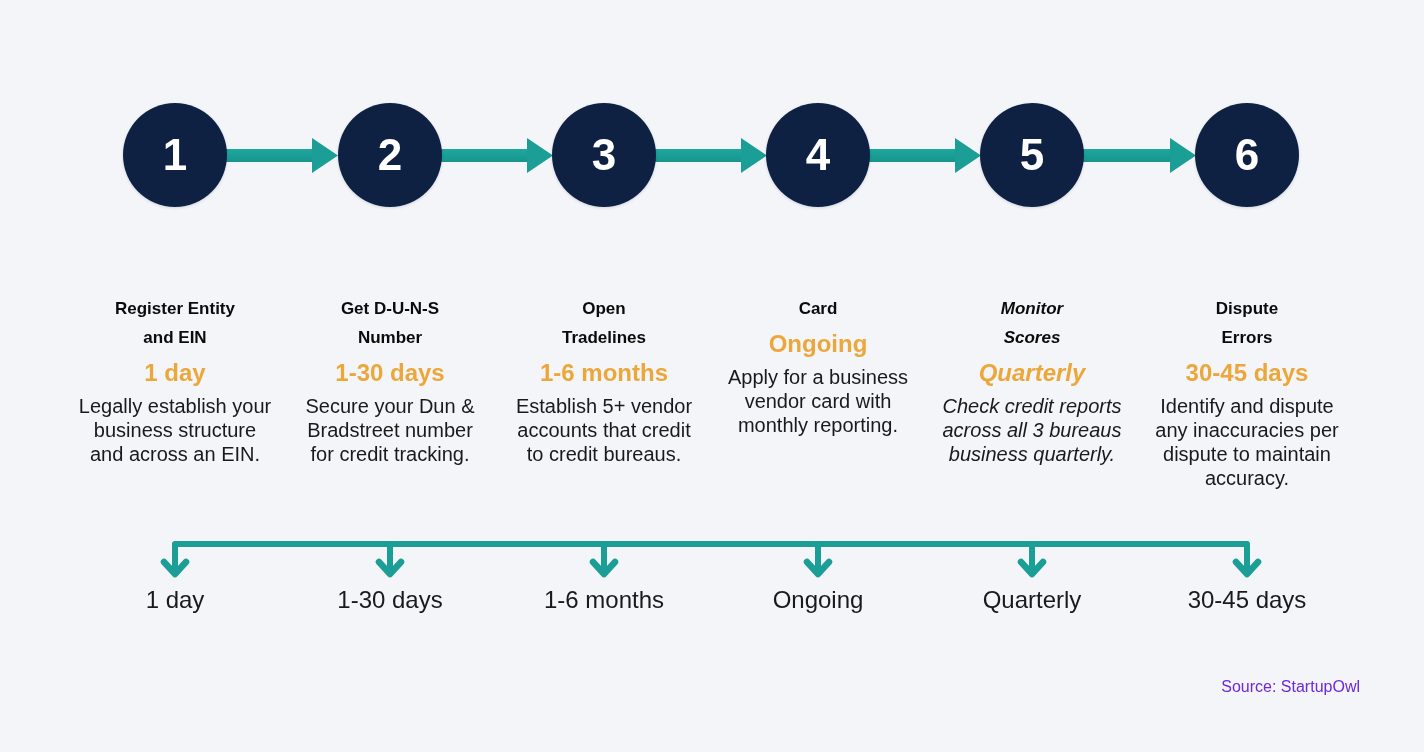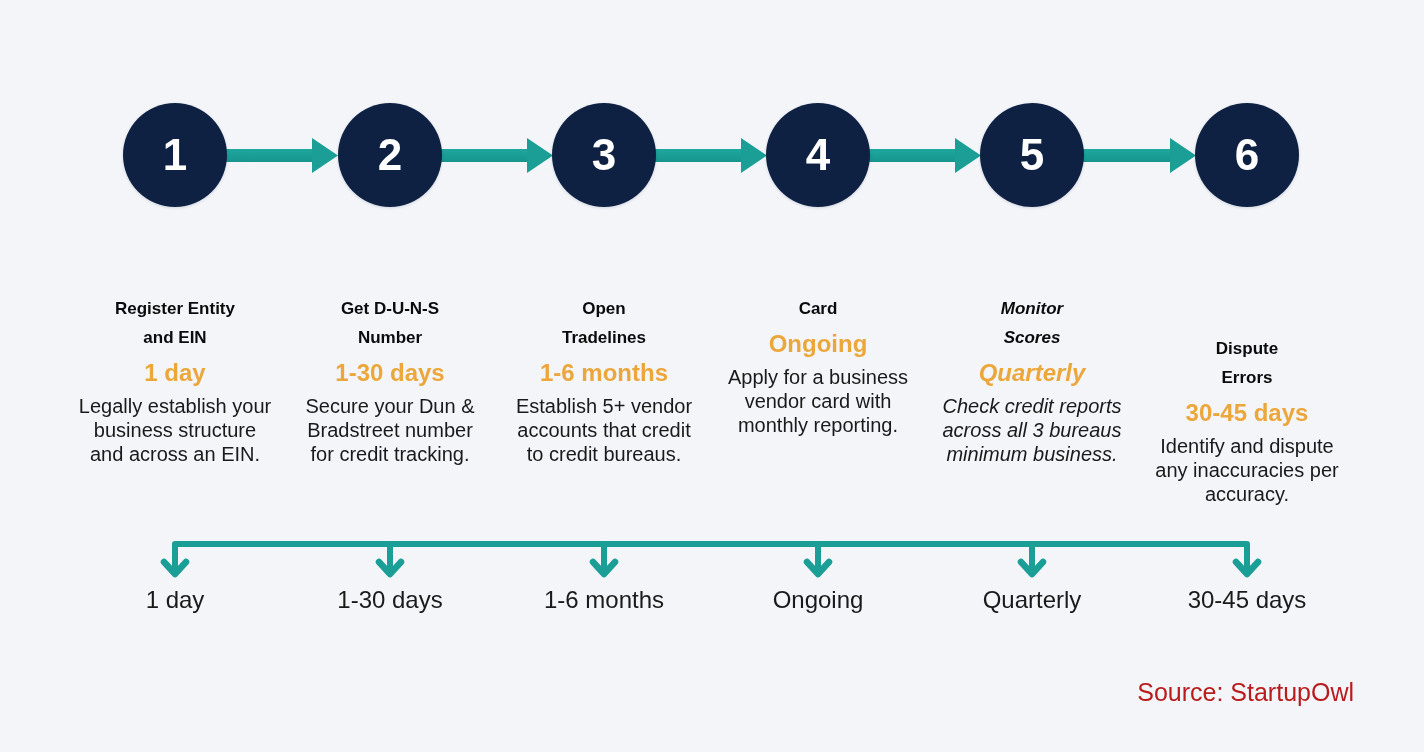--- a/index.html
+++ b/index.html
@@ -71,24 +71,24 @@
       position: absolute;
       top: 585px;
       width: 214px;
       text-align: center;
       font-size: 24px;
       line-height: 30px;
       color: #1a1a1a;
     }
     .source {
       position: absolute;
-      right: 70px;
+      right: 64px;
       top: 678px;
-      font-size: 25px;
-      color: #b91c1c;
+      font-size: 16px;
+      color: #6d28d9;
     }
   </style>
 </head>
 <body>
 
 <div class="canvas">
 
   <svg class="connectors" viewBox="0 0 1424 752">
     <defs>
       <linearGradient id="tealGrad" x1="0" y1="0" x2="0" y2="1">
@@ -208,33 +208,34 @@
 
   <div class="step-col" style="left:925px;font-style:italic;">
     <div class="step-title">
       <div>Monitor</div>
       <div>Scores</div>
     </div>
     <div class="step-duration">Quarterly</div>
     <div class="step-desc">
       <div>Check credit reports</div>
       <div>across all 3 bureaus</div>
-      <div>minimum business.</div>
-    </div>
-  </div>
-
-  <div class="step-col" style="left:1140px;margin-top:40px;">
+      <div>business quarterly.</div>
+    </div>
+  </div>
+
+  <div class="step-col" style="left:1140px;">
     <div class="step-title">
       <div>Dispute</div>
       <div>Errors</div>
     </div>
     <div class="step-duration">30-45 days</div>
     <div class="step-desc">
       <div>Identify and dispute</div>
       <div>any inaccuracies per</div>
+      <div>dispute to maintain</div>
       <div>accuracy.</div>
     </div>
   </div>
 
   <div class="timeline-label" style="left:68px;">1 day</div>
   <div class="timeline-label" style="left:283px;">1-30 days</div>
   <div class="timeline-label" style="left:497px;">1-6 months</div>
   <div class="timeline-label" style="left:711px;">Ongoing</div>
   <div class="timeline-label" style="left:925px;">Quarterly</div>
   <div class="timeline-label" style="left:1140px;">30-45 days</div>

